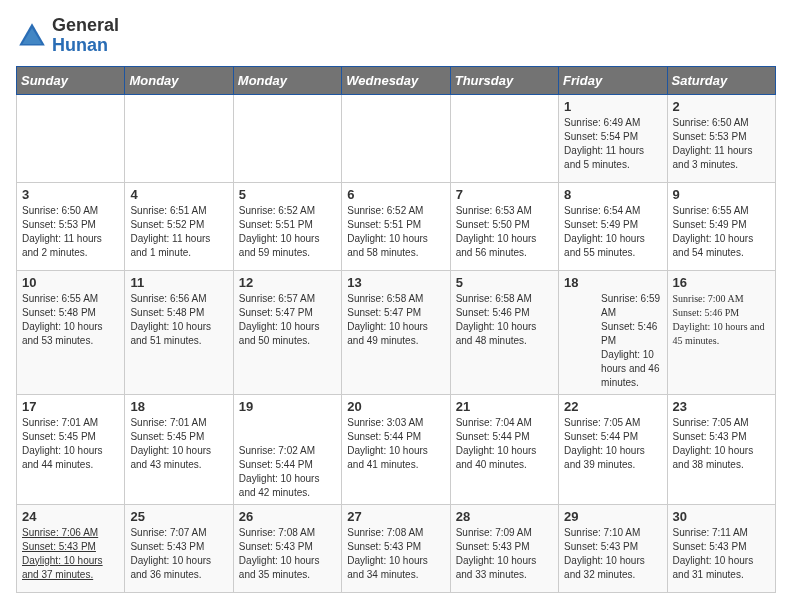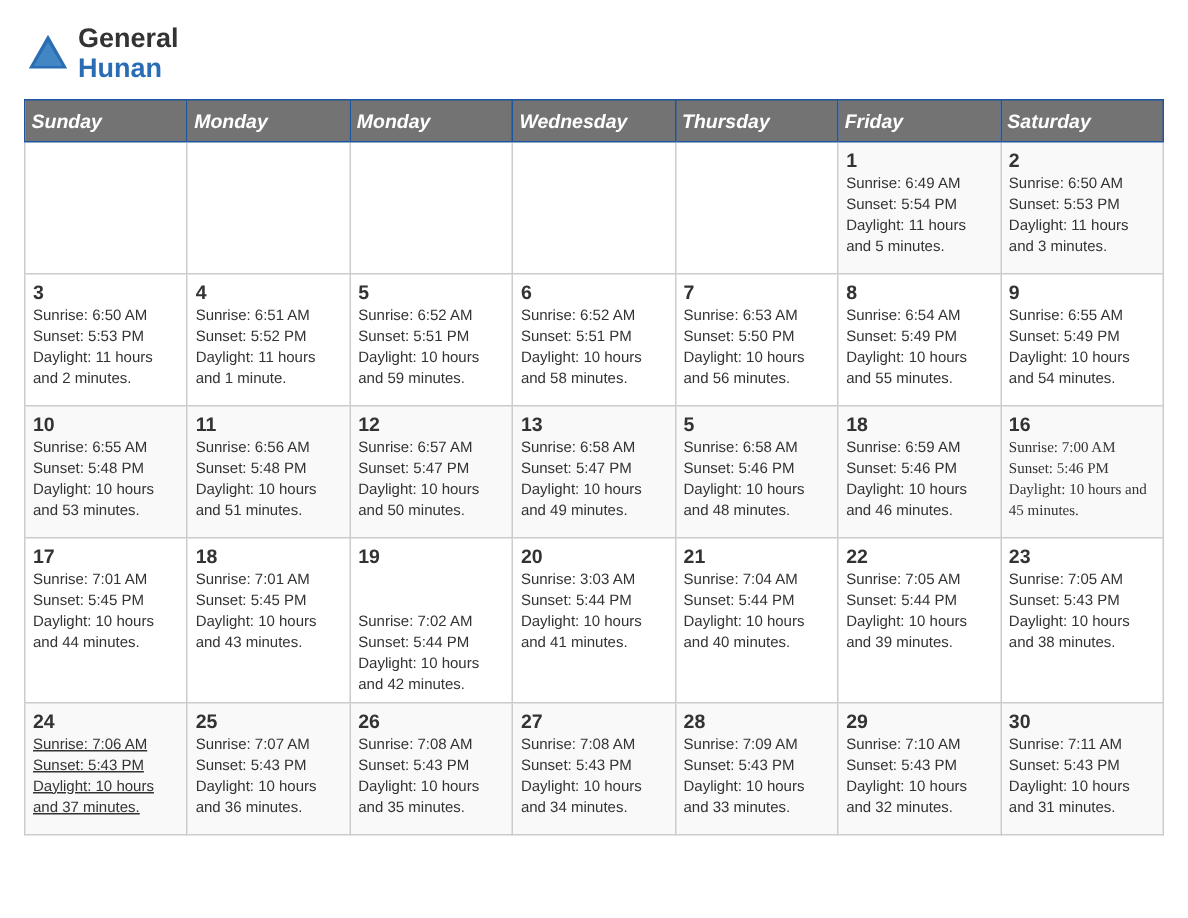--- a/index.html
+++ b/index.html
@@ -216,21 +216,21 @@
 Daylight: 10 hours and 49 minutes.</div>
         </td>
         <td>
           <span class="day-num">5</span>
           <div class="cell-info" style="white-space: pre-line;">Sunrise: 6:58 AM
 Sunset: 5:46 PM
 Daylight: 10 hours and 48 minutes.</div>
         </td>
         <td>
           <span class="day-num">18</span>
-          <div class="cell-info" style="white-space: pre-line;">Sunrise: 6:59 AM
+          <div class="cell-info" style="white-space: pre-line; margin-left: 37px;">Sunrise: 6:59 AM
 Sunset: 5:46 PM
 Daylight: 10 hours and 46 minutes.</div>
         </td>
         <td>
           <span class="day-num">16</span>
           <div class="cell-info" style="white-space: pre-line; font-family: Liberation Serif, serif;">Sunrise: 7:00 AM
 Sunset: 5:46 PM
 Daylight: 10 hours and 45 minutes.</div>
         </td>
       </tr>

